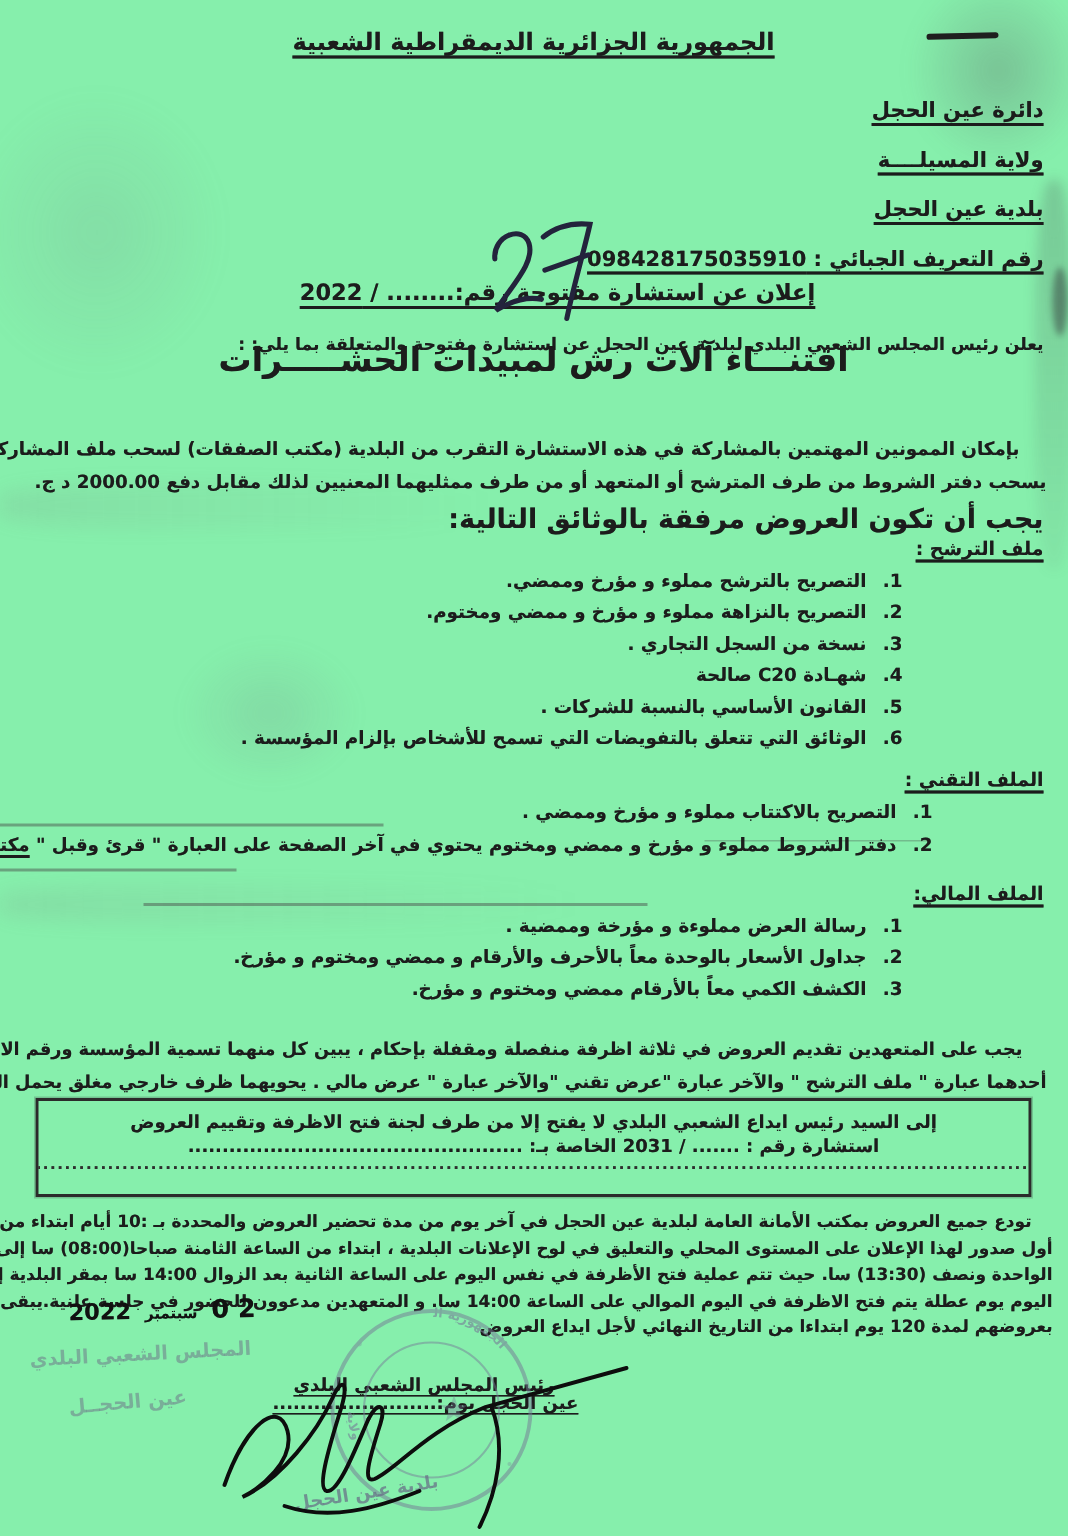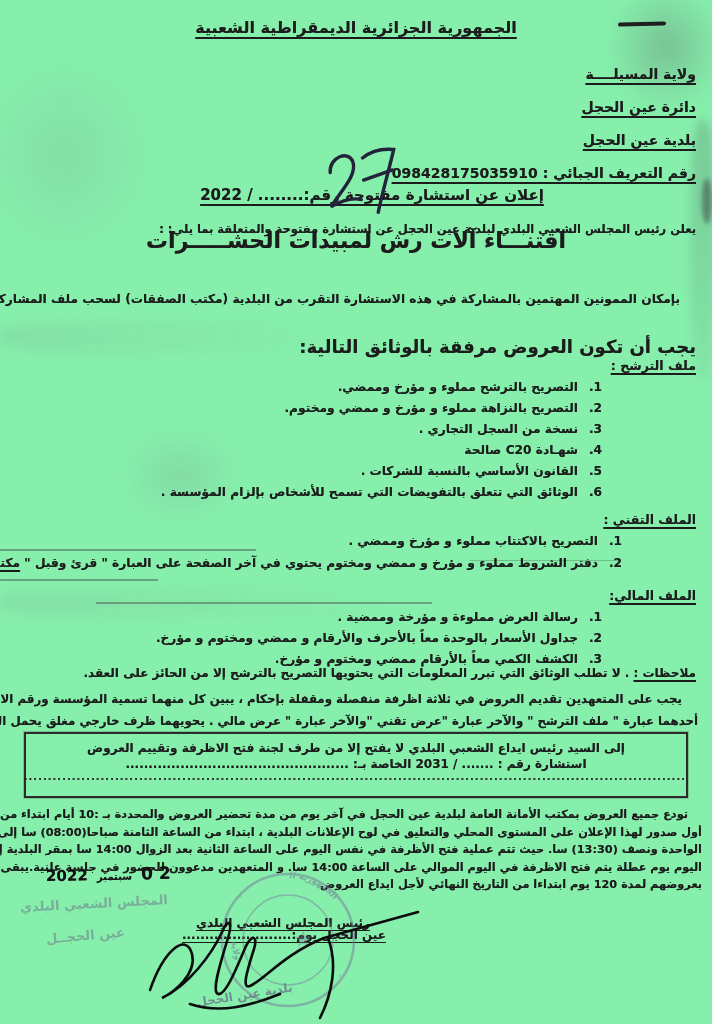--- a/index.html
+++ b/index.html
@@ -100,42 +100,43 @@
   <div class="smudge sm-band2"></div>
   <div class="ink-dash"></div>
   <div class="scanline a"></div>
   <div class="scanline b"></div>
   <div class="scanline c"></div>
   <div class="scanline d"></div>
 
   <div class="abs txt republic">الجمهورية الجزائرية الديمقراطية الشعبية</div>
 
   <div class="abs txt admin">
+    <div><span class="u">دائرة عين الحجل</span></div>
     <div><span class="u">ولاية المسيلــــة</span></div>
-    <div><span class="u">دائرة عين الحجل</span></div>
     <div><span class="u">بلدية عين الحجل</span></div>
     <div><span class="u">رقم التعريف الجبائي : 098428175035910</span></div>
   </div>
 
   <div class="abs txt title-line nowrap">إعلان عن استشارة مفتوحة رقم:........ / 2022</div>
 
   <svg class="abs handwritten" viewBox="0 0 92 82" aria-label="27">
     <g fill="none" stroke="#23233c" stroke-width="3.4" stroke-linecap="round" transform="rotate(-8 46 41)">
       <path d="M14,26 C15,10 36,6 38,19 C40,32 24,44 10,60 C22,55 33,54 41,57"></path>
       <path d="M48,16 C60,9 72,10 80,12 C74,28 64,50 56,72"></path>
       <path d="M46,38 L76,32"></path>
     </g>
   </svg>
 
   <div class="abs txt intro nowrap">يعلن رئيس المجلس الشعبي البلدي لبلدية عين الحجل عن استشارة مفتوحة والمتعلقة بما يلي: :</div>
 
   <div class="abs txt subject nowrap">اقتنـــاء آلات رش لمبيدات الحشـــــرات</div>
 
   <div class="abs txt para1">
     <div class="l1 nowrap">بإمكان الممونين المهتمين  بالمشاركة في هذه الاستشارة التقرب من البلدية (مكتب الصفقات)  لسحب ملف المشاركة و يتم</div>
+    <div class="nowrap">يسحب دفتر الشروط من طرف المترشح أو المتعهد أو من طرف ممثليهما المعنيين لذلك مقابل دفع 2000.00  د ج.</div>
   </div>
 
   <div class="abs txt requirement nowrap">يجب أن تكون العروض مرفقة بالوثائق التالية:</div>
 
   <div class="abs txt sec-heading h-cand">ملف الترشح :</div>
   <div class="items cand-items txt">
     <div class="item">
         <span class="num">1.</span>
         <span>التصريح بالترشح مملوء و مؤرخ وممضي.</span>
       </div>
@@ -182,23 +183,20 @@
     <div class="item">
         <span class="num">2.</span>
         <span>جداول الأسعار بالوحدة معاً بالأحرف والأرقام و ممضي ومختوم و مؤرخ.</span>
       </div>
     <div class="item">
         <span class="num">3.</span>
         <span>الكشف الكمي معاً بالأرقام ممضي ومختوم و مؤرخ.</span>
       </div>
   </div>
 
-  <div class="abs txt notes nowrap">
-    <span class="u-inline">ملاحظات :</span><span> . لا تطلب الوثائق التي تبرر المعلومات التي يحتويها التصريح بالترشح إلا من الحائز على العقد.</span>
-  </div>
 
   <div class="abs txt envelopes">
     <div class="l1 nowrap">يجب على المتعهدين تقديم العروض في ثلاثة اظرفة منفصلة ومقفلة بإحكام ، يبين كل منهما تسمية المؤسسة ورقم الاستشارة وموضوعها  ، يحمل</div>
     <div class="nowrap">أحدهما عبارة " ملف الترشح " والآخر عبارة "عرض تقني "والآخر عبارة " عرض مالي . يحويهما  ظرف خارجي مغلق يحمل العبارة التالية :</div>
   </div>
 
   <div class="abs txt offer-box">
     <div class="b1 nowrap">إلى السيد رئيس ايداع الشعبي البلدي لا يفتح إلا من طرف لجنة فتح الاظرفة وتقييم العروض</div>
     <div class="b2 nowrap">استشارة رقم : ....... / 2031  الخاصة بـ: .................................................</div>
     <div class="b3">.............................................................................................................................................</div>

